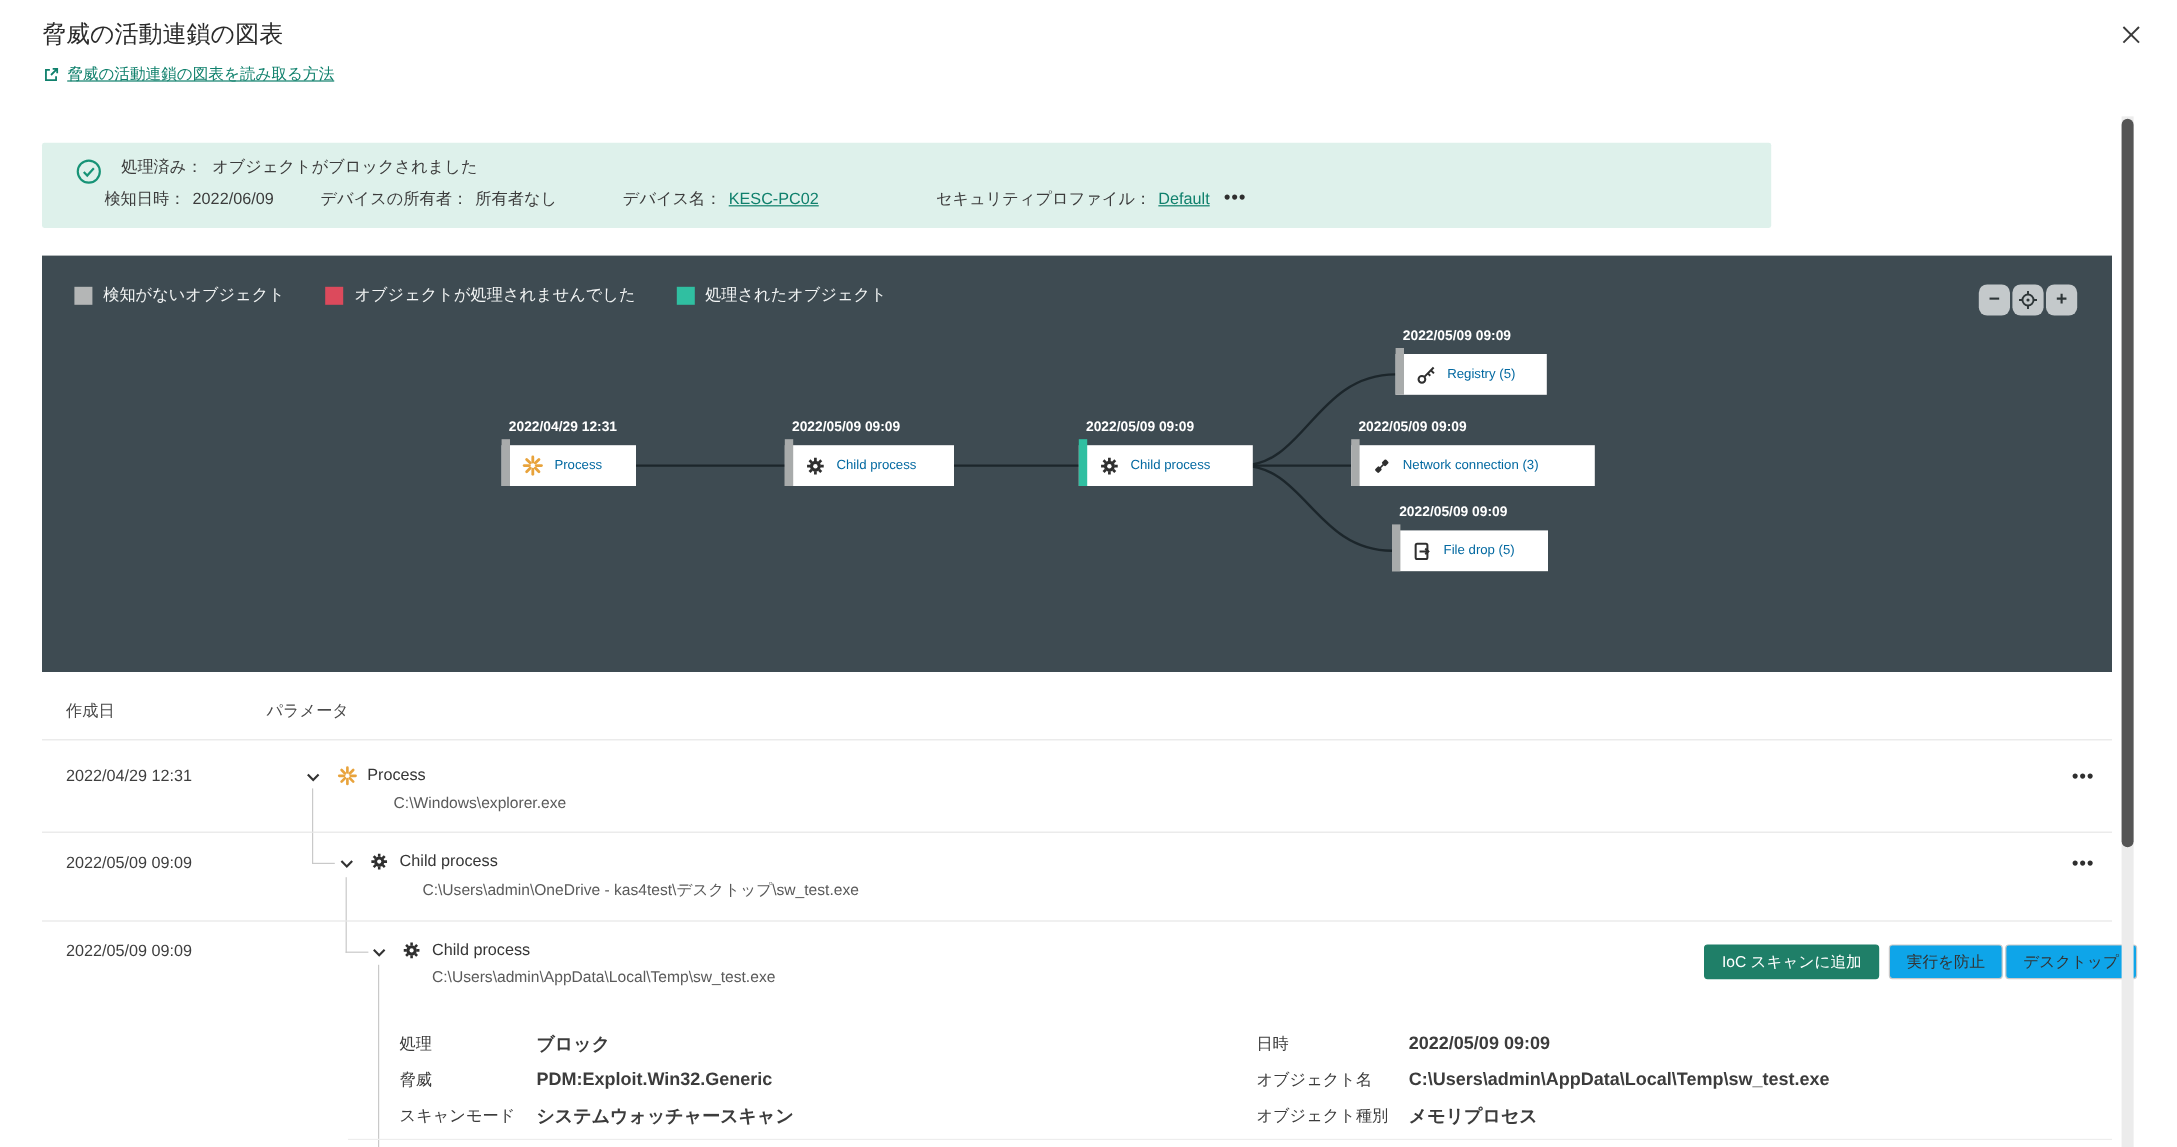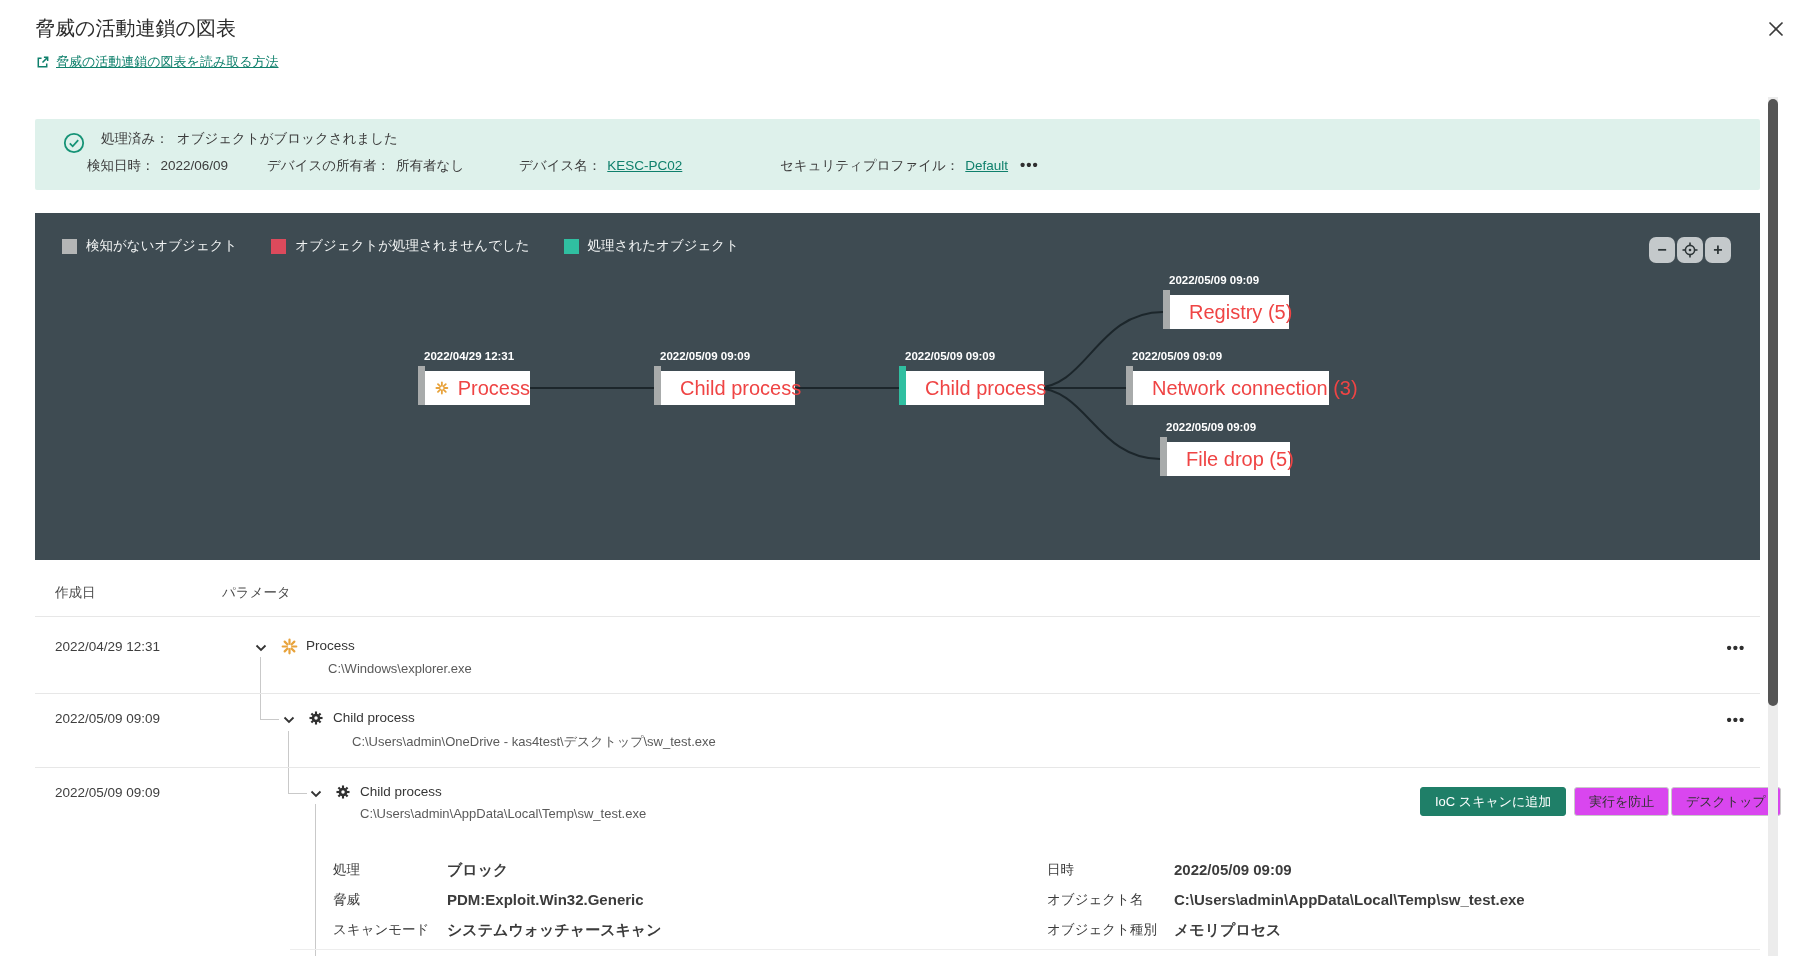--- a/index.html
+++ b/index.html
@@ -8,55 +8,55 @@
   .abs{position:absolute;}
   .nowrap{white-space:nowrap;}
 
   
   .title{left:35px;top:15px;font-size:20px;font-weight:500;color:#2b2b2b;}
   .close-btn{left:1758px;top:12px;width:36px;height:36px;background:none;border:none;cursor:pointer;padding:0;}
   .help-link{left:35px;top:53px;display:flex;align-items:center;gap:6px;color:#0f806c;font-size:13px;text-decoration:none;cursor:pointer;}
   .help-link .lbl{text-decoration:underline;}
 
   
-  .banner{left:35px;top:119px;width:1725px;height:71px;background:#def1eb;border-radius:2px;}
+  .banner{left:35px;top:119px;width:1441px;height:71px;background:#def1eb;border-radius:2px;}
   .b-line1{left:66px;top:11px;font-size:13.5px;}
   .b-line1 .l{margin-right:8px;}
   .b-field{top:38px;font-size:13.5px;white-space:nowrap;}
   .b-field .l{margin-right:6px;}
   .lnk{color:#0f806c;text-decoration:underline;cursor:pointer;}
   .dots{background:none;border:none;padding:0;cursor:pointer;color:#2f2f2f;font-size:15px;font-weight:bold;letter-spacing:1px;line-height:20px;}
 
   
   .panel{left:35px;top:213px;width:1725px;height:347px;background:#3e4b52;}
   .legend{left:27px;top:24px;display:flex;gap:34px;align-items:center;}
   .legend-item{display:flex;align-items:center;gap:9px;}
   .sw{width:15px;height:15px;display:inline-block;}
   .legend-label{color:#f2f4f4;font-size:13.5px;white-space:nowrap;}
   .zoomctl{top:24px;right:29px;display:flex;gap:2px;}
   .zbtn{width:26px;height:26px;border:none;border-radius:7px;background:#c4c9cb;color:#2e3638;font-size:16px;font-weight:bold;line-height:24px;text-align:center;cursor:pointer;padding:0;display:flex;align-items:center;justify-content:center;}
   .edges{left:0;top:0;}
   .node{height:34px;background:#fff;display:flex;align-items:center;gap:9px;padding-left:17px;box-sizing:border-box;cursor:pointer;}
-  .node .nlabel{font-size:20px;color:#ef4444;white-space:nowrap;}
+  .node .nlabel{font-size:11px;color:#0369a1;white-space:nowrap;}
   .bar{position:absolute;left:0;top:-5px;width:7px;height:39px;}
   .bar-gray{background:#a8abab;}
   .bar-teal{background:#30bfa1;}
   .ts{position:absolute;left:6px;top:-21px;color:#fff;font-size:11.5px;font-weight:bold;white-space:nowrap;}
 
   
   .hdr{font-size:13.5px;color:#4a4a4a;}
   .sep{height:1px;background:#e7e7e7;}
   .date{font-size:13.5px;color:#3e3e3e;}
   .rname{font-size:13.5px;color:#363636;}
   .rpath{font-size:13px;color:#5a5a5a;}
   .chev{background:none;border:none;padding:0;cursor:pointer;width:16px;height:16px;}
   .tree{background:#c9c9c9;}
   .btn{font-size:13px;border-radius:3px;cursor:pointer;height:29px;padding:0 14px;box-sizing:border-box;}
   .btn-primary{background:#1f7f68;border:1px solid #1f7f68;color:#fff;}
-  .btn-secondary{background:#d946ef;border:1px solid #c9c9c9;color:#333;}
+  .btn-secondary{background:#0ea5e9;border:1px solid #c9c9c9;color:#333;}
   .dlabel{font-size:13.5px;color:#3c3c3c;}
   .dvalue{font-size:15px;color:#3c3c3c;font-weight:bold;}
 
   
   .sb-track{left:1768px;top:97px;width:10px;height:859px;background:#ececec;}
   .sb-thumb{left:1768px;top:99px;width:10px;height:607px;background:#555;border-radius:5px;cursor:pointer;}
 </style>
 </head>
 <body>
 

